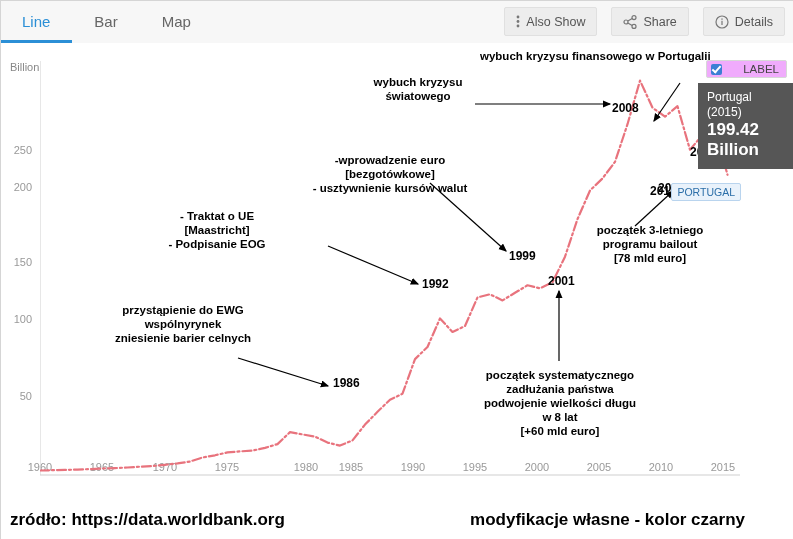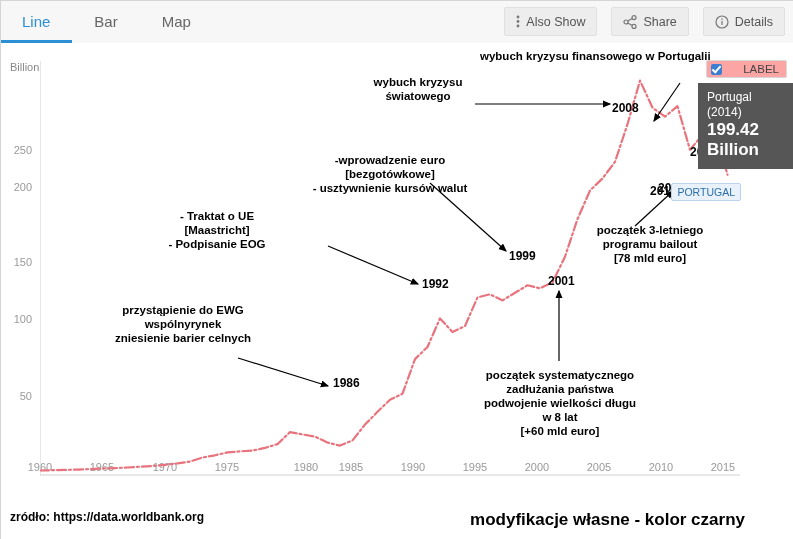--- a/index.html
+++ b/index.html
@@ -58,42 +58,42 @@
 
   
   .tipbox{
     position:absolute;right:0;top:40px;width:77px;
     background:#565656;color:#fff;padding:7px 9px 9px 9px;
     font-size:12px;line-height:15px;
   }
   .tipbox .big{font-size:17px;font-weight:bold;line-height:20px;}
   .labelchk{
     position:absolute;right:6px;top:17px;
-    background:#fca5a5;border:1px solid #d8d8d8;border-radius:2px;
+    background:#f0abfc;border:1px solid #d8d8d8;border-radius:2px;
     font-size:11.5px;color:#444;padding:2px 7px 2px 4px;
     display:flex;align-items:center;gap:21px;
   }
   .cbox{
     width:11px;height:11px;background:#3b7fd4;border-radius:2px;position:relative;
     display:inline-block;
   }
   .cbox:after{
     content:"";position:absolute;left:3px;top:0px;width:3px;height:7px;
     border:solid #fff;border-width:0 2px 2px 0;transform:rotate(42deg);
   }
   .ptag{
     position:absolute;background:#e9f2fb;border:1px solid #b9d4ee;
     color:#2b6ea8;font-size:10.5px;padding:2px 5px;border-radius:2px;
   }
 
   
   .footer{
     position:absolute;left:0;top:498px;width:793px;height:41px;background:#fff;
   }
-  .src{position:absolute;left:10px;top:12px;font-size:12px;font-weight:bold;color:#000;}
+  .src{position:absolute;left:10px;top:12px;font-size:17px;font-weight:bold;color:#000;}
   .note{position:absolute;right:48px;top:12px;font-size:17px;font-weight:bold;color:#000;}
   .border{
     position:absolute;left:0;top:0;width:792px;height:538px;
     border:1px solid #d5d5d5;pointer-events:none;
   }
 </style>
 </head>
 <body>
 
 <div class="app">
@@ -225,21 +225,21 @@
 programu bailout
 [78 mld euro]</div>
 
     <div class="labelchk">
       <span class="cbox"></span>
       <span>LABEL</span>
     </div>
 
     <div class="tipbox">
       <div>Portugal</div>
-      <div>(2014)</div>
+      <div>(2015)</div>
       <div class="big">199.42</div>
       <div class="big">Billion</div>
     </div>
 
     <div class="ptag" style="right:52px;top:140px;">PORTUGAL</div>
   </div>
 
   <div class="footer">
     <div class="src">zródło: https://data.worldbank.org</div>
     <div class="note">modyfikacje własne - kolor czarny</div>

